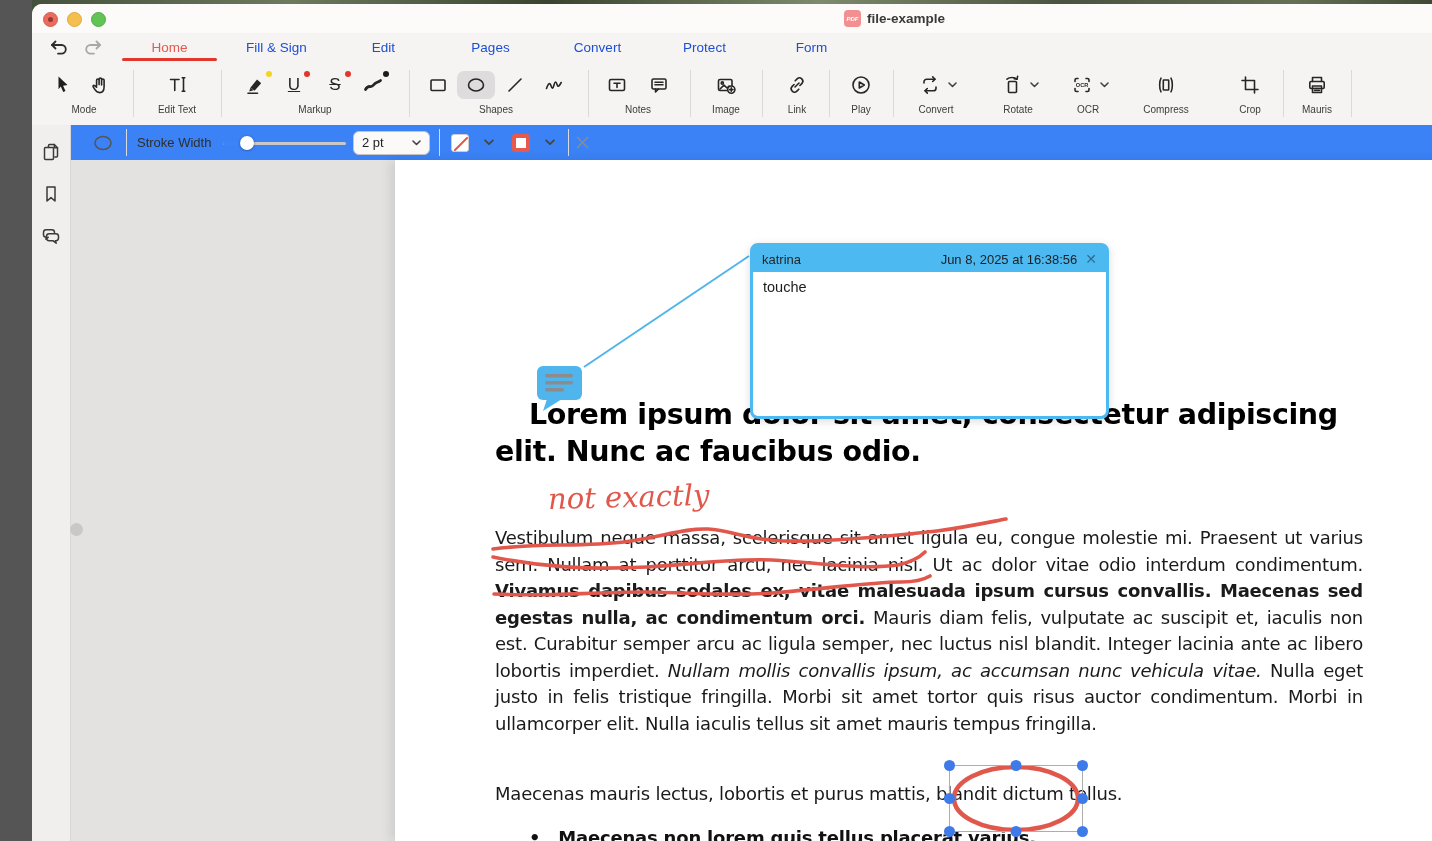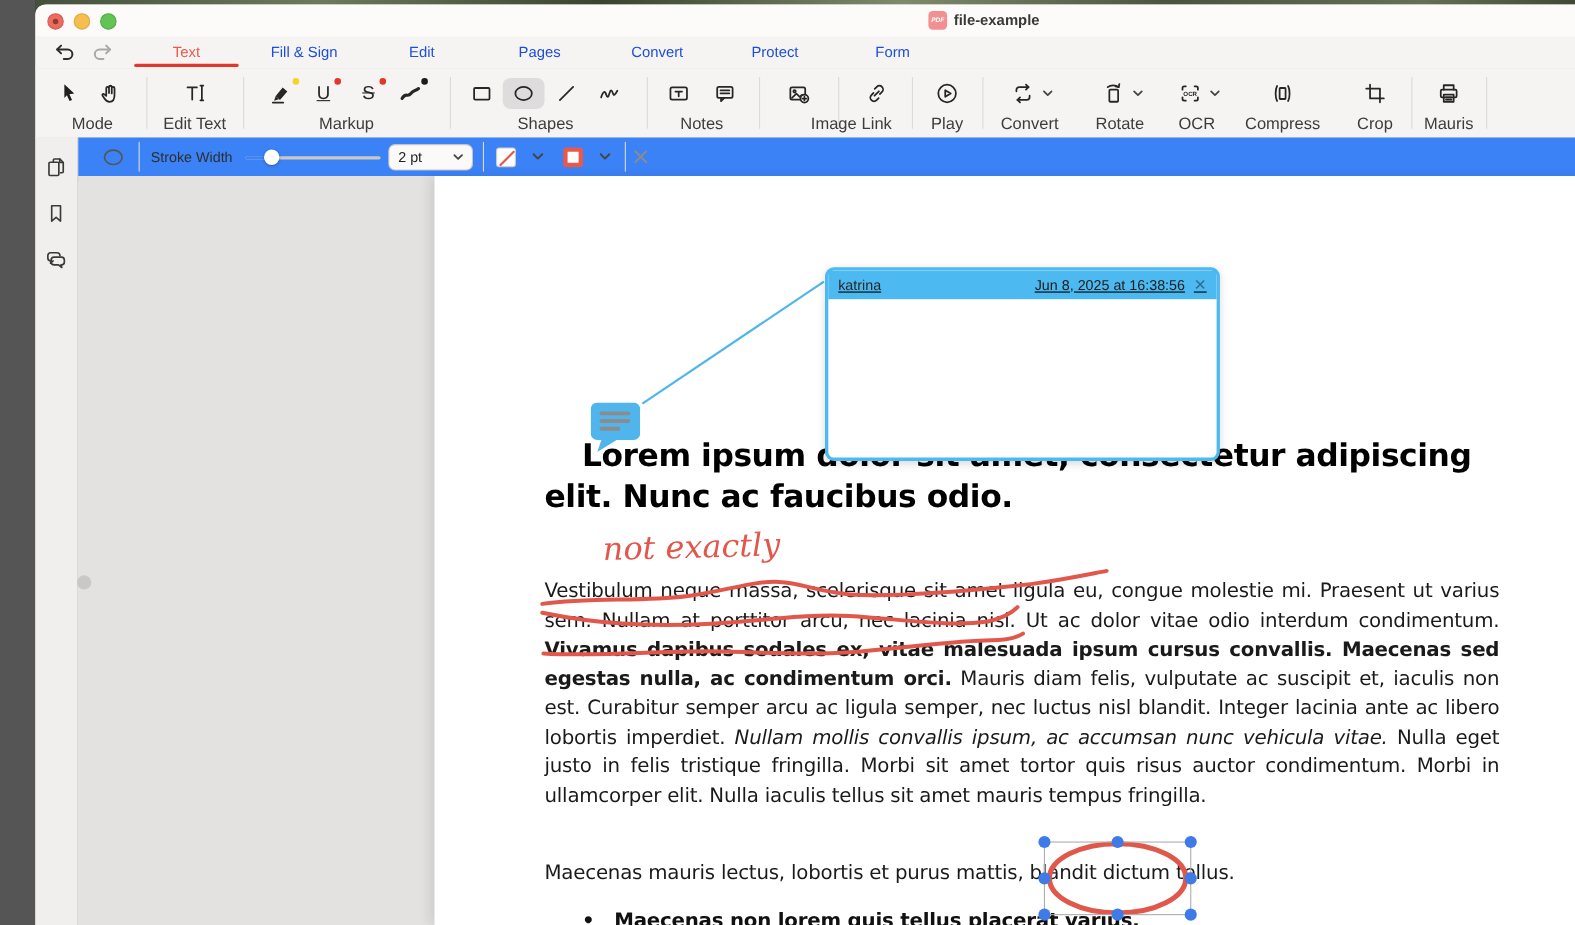--- a/index.html
+++ b/index.html
@@ -31,21 +31,21 @@
   
   .toolbar{position:absolute;left:0;top:58px;width:100%;height:63px;background:#f5f4f2;border-bottom:1px solid #dedddb;}
   .tdiv{position:absolute;top:8px;height:47px;width:1px;background:#dbdad8;}
   .tool{position:absolute;top:9px;transform:translateX(-50%);display:flex;align-items:center;gap:3px;}
   .iconwrap{position:relative;width:30px;height:28px;display:flex;align-items:center;justify-content:center;}
   .iconwrap.selbg{background:#dedcdd;border-radius:7px;width:38px;}
   .tool svg.g{stroke:#262626;stroke-width:1.6;fill:none;stroke-linecap:round;stroke-linejoin:round;}
   .dot{position:absolute;top:0px;right:-1px;width:6px;height:6px;border-radius:50%;}
   .glyphU{font-size:17px;color:#262626;text-decoration:underline;font-weight:500;}
   .glyphS{font-size:17px;color:#262626;text-decoration:line-through;font-weight:500;}
-  .tlabel{position:absolute;top:42px;transform:translateX(-50%);font-size:15px;color:#3c3c3c;white-space:nowrap;}
+  .tlabel{position:absolute;top:42px;transform:translateX(-50%);font-size:10px;color:#3c3c3c;white-space:nowrap;}
   .chev{stroke:#444;stroke-width:1.6;fill:none;stroke-linecap:round;stroke-linejoin:round;}
   
   .propsbar{position:absolute;left:39px;top:121px;width:1393px;height:35px;background:#3b82f6;border-bottom:5px solid #ef4444;}
   .pdiv{position:absolute;top:4px;height:27px;width:1px;background:#dbdad8;}
   .pitem{position:absolute;top:0;height:35px;display:flex;align-items:center;}
   .plabel{font-size:13px;color:#2e2e2e;}
   .slider{position:relative;width:123px;height:14px;}
   .slider .track{position:absolute;left:0;top:6px;width:100%;height:3.5px;border-radius:2px;background:#c9c8c6;}
   .slider .fill{position:absolute;left:0;top:6px;width:24px;height:3.5px;border-radius:2px;background:#3c84f8;}
   .slider .thumb{position:absolute;left:17px;top:0.5px;width:14px;height:14px;border-radius:50%;background:#fff;
@@ -75,21 +75,21 @@
   .para2{position:absolute;left:463px;top:779px;font-family:"DejaVu Sans",sans-serif;font-size:18px;color:#1a1a1a;letter-spacing:-0.2px;}
   .bulletline{position:absolute;left:497px;top:823px;font-family:"DejaVu Sans",sans-serif;font-size:18px;font-weight:bold;color:#111;
     display:flex;gap:18px;letter-spacing:-0.2px;}
   
   .annosvg{position:absolute;left:0;top:0;width:1432px;height:837px;pointer-events:none;}
   .noteicon{position:absolute;left:505px;top:362px;width:45px;height:48px;}
   .connector{position:absolute;left:0;top:0;width:1432px;height:837px;pointer-events:none;}
   
   .popup{position:absolute;left:718px;top:239px;width:359px;height:176px;background:#fff;border:3px solid #4cb9f0;
     border-radius:8px;box-sizing:border-box;box-shadow:0 2px 8px rgba(0,0,0,0.15);}
-  .popup-head{height:26px;background:#4cb9f0;display:flex;align-items:center;padding:0 9px;gap:8px;text-decoration:underline;}
+  .popup-head{height:26px;background:#4cb9f0;display:flex;align-items:center;padding:0 9px;gap:8px;}
   .popup-author{font-size:13px;color:#272727;flex:1;}
   .popup-date{font-size:13px;color:#1d1d1d;}
   .popup-close{font-size:14px;color:#2e6e94;cursor:default;line-height:1;}
   .popup-body{padding:7px 10px;font-size:14.5px;color:#1c1c1c;font-family:"Liberation Sans",sans-serif;}
 </style>
 </head>
 <body>
 
 <div class="screen">
   <div class="wallpaper"></div>
@@ -117,21 +117,21 @@
       </div>
       <div class="histbtn" style="left:50px">
         <svg width="20" height="18" viewBox="0 0 20 18">
             <g stroke="#a9a8a6" stroke-width="1.8" fill="none" stroke-linecap="round" stroke-linejoin="round">
               <path d="M13.5,2.5 L17,6 L13.5,9.5"></path>
               <path d="M17,6 H7.5 a4.3,4.3 0 0 0 0,8.6 H11"></path>
             </g>
           </svg>
       </div>
       <div class="tabs">
-        <div class="tab active">Text</div>
+        <div class="tab active">Home</div>
         <div class="tab">Fill &amp; Sign</div>
         <div class="tab">Edit</div>
         <div class="tab">Pages</div>
         <div class="tab">Convert</div>
         <div class="tab">Protect</div>
         <div class="tab">Form</div>
       </div>
     </div>
 
     <div class="toolbar">
@@ -343,21 +343,21 @@
               <path d="M9.5,15.5 h5 M9.5,17.5 h5"></path>
             </svg>
         </span>
       </div>
 
       <span class="tlabel" style="left:52px">Mode</span>
       <span class="tlabel" style="left:145px">Edit Text</span>
       <span class="tlabel" style="left:283px">Markup</span>
       <span class="tlabel" style="left:464px">Shapes</span>
       <span class="tlabel" style="left:606px">Notes</span>
-      <span class="tlabel" style="left:726px">Image</span>
+      <span class="tlabel" style="left:694px">Image</span>
       <span class="tlabel" style="left:765px">Link</span>
       <span class="tlabel" style="left:829px">Play</span>
       <span class="tlabel" style="left:904px">Convert</span>
       <span class="tlabel" style="left:986px">Rotate</span>
       <span class="tlabel" style="left:1056px">OCR</span>
       <span class="tlabel" style="left:1134px">Compress</span>
       <span class="tlabel" style="left:1218px">Crop</span>
       <span class="tlabel" style="left:1285px">Mauris</span>
     </div>
 
@@ -486,16 +486,17 @@
           <rect x="8" y="22" width="19" height="3.6" rx="1.8"></rect>
         </g>
       </svg>
     </div>
     <div class="popup">
       <div class="popup-head">
         <span class="popup-author">katrina</span>
         <span class="popup-date">Jun 8, 2025 at 16:38:56</span>
         <span class="popup-close">✕</span>
       </div>
+      <div class="popup-body">touche</div>
     </div>
 
   </div>
 </div>
 
 </body></html>

